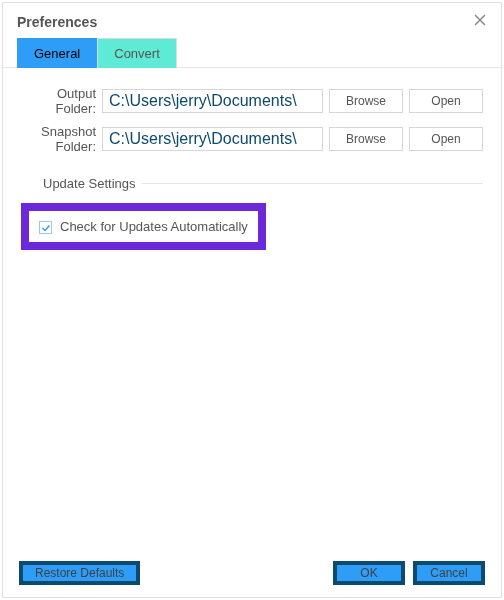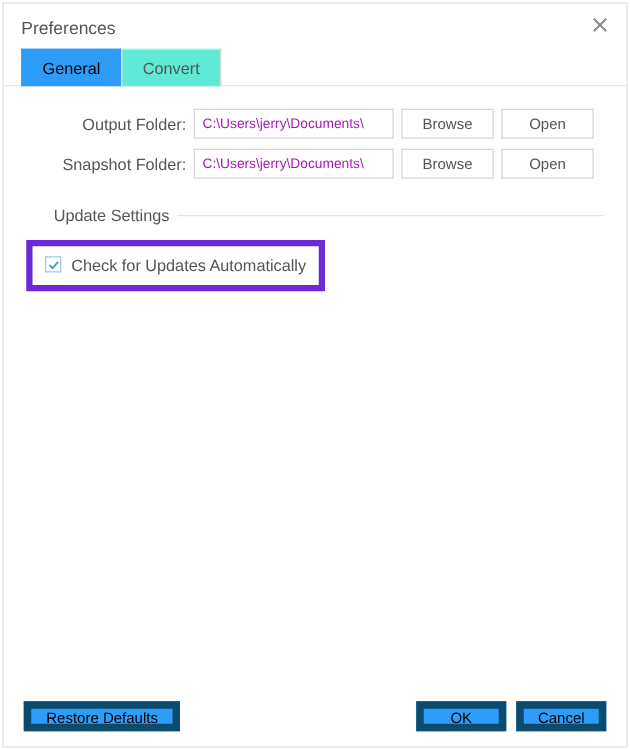--- a/index.html
+++ b/index.html
@@ -22,21 +22,21 @@
     flex-direction: column;
   }
   .titlebar {
     display: flex;
     align-items: center;
     justify-content: space-between;
     padding: 10px 14px 8px 14px;
   }
   .titlebar h1 {
     font-size: 14px;
-    font-weight: 400;
+    font-weight: 700;
     color: #555;
   }
   .close-btn {
     cursor: pointer;
     color: #888;
     font-size: 16px;
     line-height: 1;
   }
   .tabs {
     display: flex;
@@ -86,22 +86,22 @@
   .row-label {
     width: 128px;
     text-align: right;
     color: #555;
   }
   .text-input {
     flex: 0 0 160px;
     height: 24px;
     border: 1px solid #d6d6d6;
     padding: 0 6px;
-    font-size: 11px;
-    color: #a21caf;
+    font-size: 16px;
+    color: #0c4a6e;
     background: #fff;
   }
   .btn-sm {
     flex: 0 0 74px;
     height: 24px;
     border: 1px solid #d6d6d6;
     background: #fff;
     color: #555;
     font-size: 12px;
     cursor: pointer;
@@ -119,25 +119,25 @@
     color: #555;
     font-size: 12px;
     cursor: pointer;
   }
   .caret {
     font-size: 9px;
     color: #888;
   }
   .update-section { margin-top: 22px; }
   .highlight-box {
-    border: 5px solid #6d28d9;
+    border: 8px solid #6d28d9;
     padding: 8px 10px;
     margin: 0 0 0 0;
     display: inline-flex;
-    align-items: flex-start;
+    align-items: flex-end;
     gap: 8px;
   }
   .checkbox {
     width: 13px;
     height: 13px;
     border: 1px solid #9cc7ea;
     background: #fff;
     display: inline-flex;
     align-items: center;
     justify-content: center;
@@ -147,22 +147,22 @@
   .cb-label { color: #555; }
   .footer {
     display: flex;
     align-items: center;
     padding: 12px 16px;
     gap: 8px;
   }
   .footer-spacer { flex: 1; }
   .btn-primary {
     background: #2e9df7;
-    color: #000000;
-    border: 6px solid #0c4a6e;
+    color: #404040;
+    border: 4px solid #0c4a6e;
     height: 24px;
     padding: 0 18px;
     font-size: 12px;
     cursor: pointer;
   }
   .btn-restore { padding: 0 12px; }
   .btn-ok { width: 72px; padding: 0; }
   .btn-cancel { width: 72px; padding: 0; }
 </style>
 </head>

